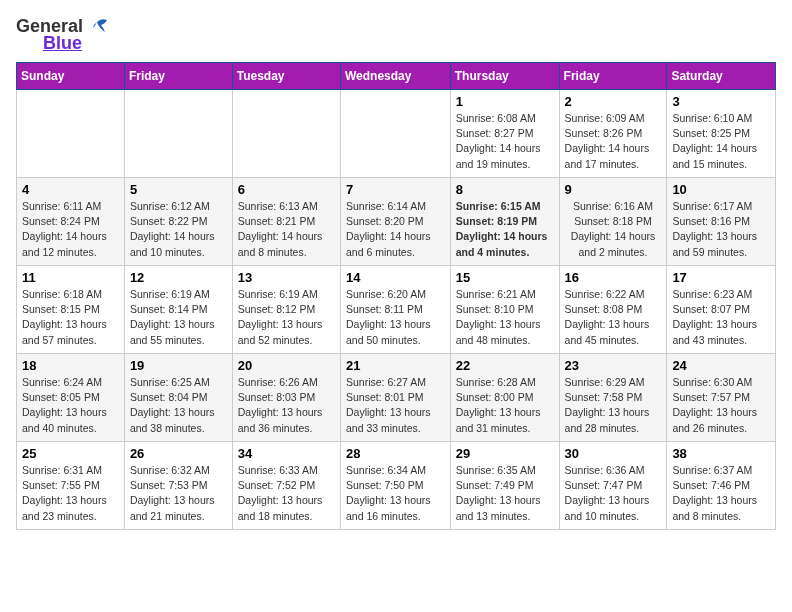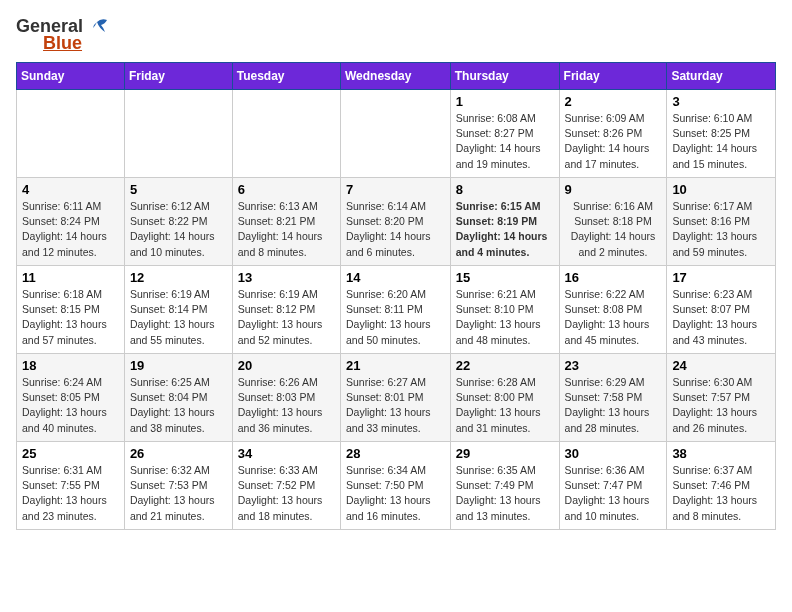--- a/index.html
+++ b/index.html
@@ -33,21 +33,21 @@
       font-size: 14px;
       color: #555;
       margin-top: 2px;
     }
     .calendar-table {
       width: 100%;
       border-collapse: collapse;
       font-size: 11px;
     }
     .calendar-table th {
-      background-color: #6d28d9;
+      background-color: #a21caf;
       color: #fff;
       padding: 6px 4px;
       text-align: left;
       font-size: 12px;
       font-weight: bold;
       border: 1px solid #1a4d99;
     }
     .calendar-table td {
       border: 1px solid #ccc;
       vertical-align: top;
@@ -80,21 +80,21 @@
 
 <div class="header-area">
   <div class="logo">
     <div style="display:flex; align-items:center; gap:2px;">
       <span style="font-size:18px; font-weight:bold; color:#333;">General</span>
       <svg width="22" height="18" viewBox="0 0 22 18" style="margin-left:2px;">
         <path d="M10 4 Q14 0 20 2 Q18 6 14 7 Q16 9 18 14 Q12 10 10 4Z" fill="#2563b0"></path>
         <path d="M10 4 Q7 6 6 10 Q8 8 10 4Z" fill="#2563b0"></path>
       </svg>
     </div>
-    <span style="font-size:18px; font-weight:bold; color:#c2410c; margin-top:-4px;text-decoration:underline;">Blue</span>
+    <span style="font-size:18px; font-weight:bold; color:#6d28d9; margin-top:-4px;text-decoration:underline;">Blue</span>
   </div>
   <div class="title-area">
     <div class="main-title"></div>
     <div class="subtitle"></div>
   </div>
 </div>
 
 <table class="calendar-table">
   <thead>
     <tr>

